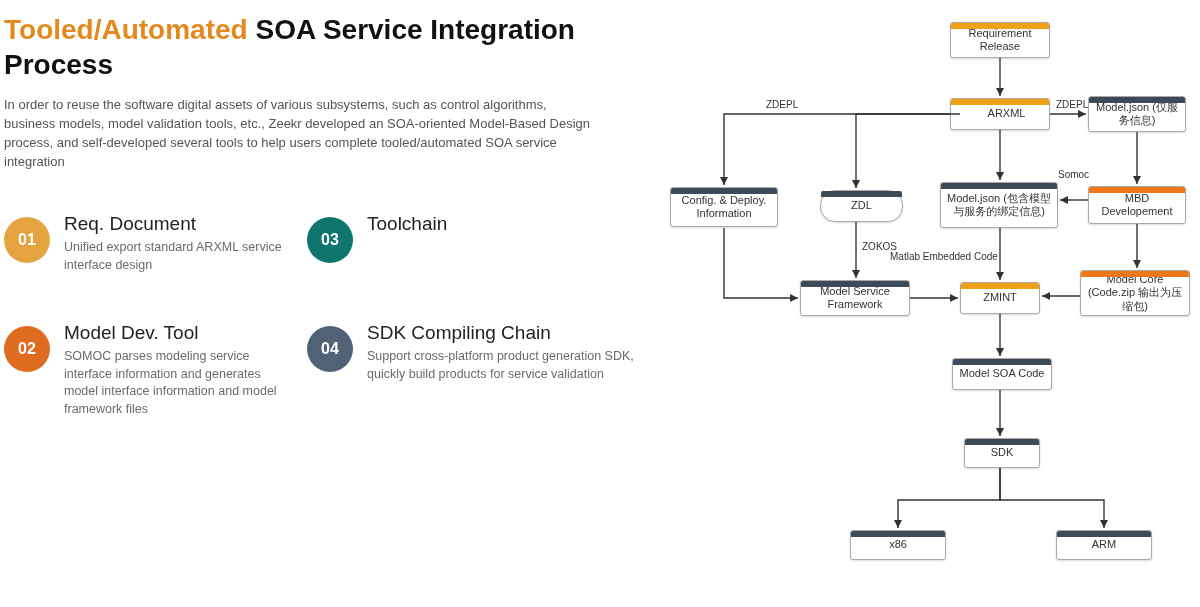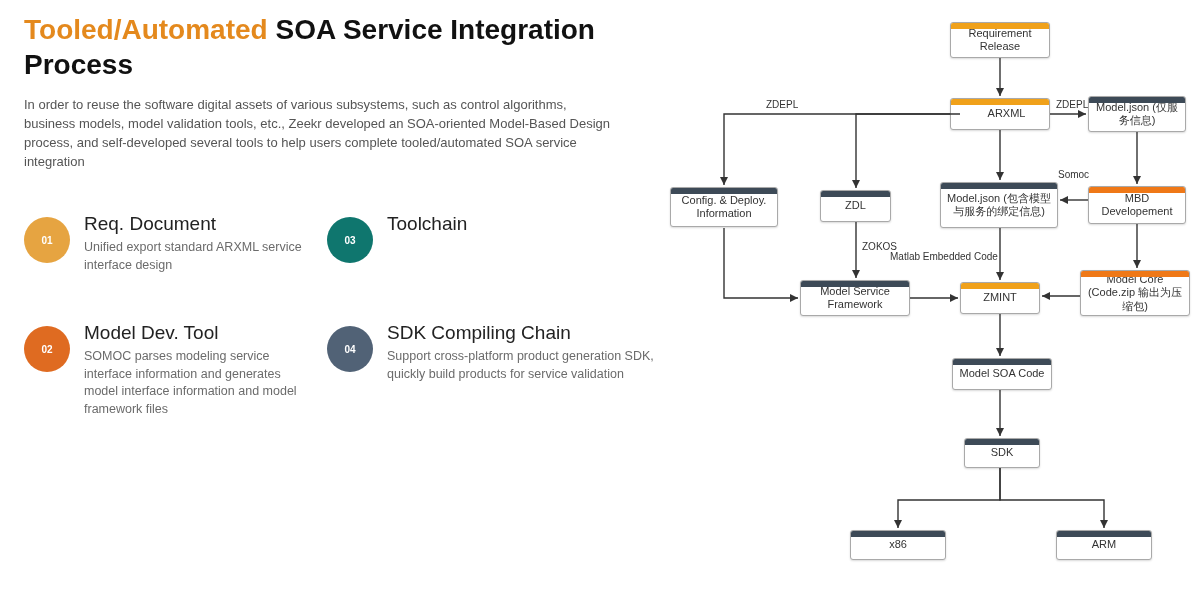--- a/index.html
+++ b/index.html
@@ -1,29 +1,29 @@
 <!DOCTYPE html>
 <html><head>
 <meta charset="utf-8">
 <style>
 * { box-sizing: border-box; margin: 0; padding: 0; }
 body { font-family: Arial, Helvetica, sans-serif; background: #fff; width: 1200px; height: 607px; position: relative; color: #333; }
 .container { display: flex; width: 100%; height: 100%; }
-.left { width: 660px; padding: 12px 10px 10px 24px; }
+.left { width: 660px; padding: 12px 10px 10px 4px; }
 .right { flex: 1; position: relative; }
 
 .title { font-size: 28px; font-weight: 700; line-height: 1.25; margin-bottom: 14px; }
 .title .orange { color: #e4891d; }
 .title .black { color: #111; }
 
 .intro { font-size: 13px; line-height: 1.45; color: #555; max-width: 590px; margin-bottom: 42px; }
 
 .items { display: grid; grid-template-columns: 285px 330px; column-gap: 18px; row-gap: 48px; }
 .item { display: flex; gap: 14px; }
-.badge { width: 46px; height: 46px; border-radius: 50%; color: #fff; display: flex; align-items: center; justify-content: center; font-size: 10px; font-weight: 600; flex: 0 0 46px; margin-top: 4px; }
+.badge { width: 46px; height: 46px; border-radius: 50%; color: #fff; display: flex; align-items: center; justify-content: center; font-size: 16px; font-weight: 600; flex: 0 0 46px; margin-top: 4px; }
 .b1 { background: #e6a441; }
 .b2 { background: #df6b21; }
 .b3 { background: #0f766e; }
 .b4 { background: #516276; }
 .item h3 { font-size: 19px; font-weight: 400; color: #222; margin-bottom: 4px; }
 .item p { font-size: 12.5px; line-height: 1.4; color: #6b6b6b; }
 
 
 .node { position: absolute; background: #fff; border: 1px solid #a9a9a9; border-radius: 3px; font-size: 11px; text-align: center; display: flex; align-items: center; justify-content: center; flex-direction: column; line-height: 1.2; padding: 2px 4px; box-shadow: 0 1px 2px rgba(0,0,0,0.15); }
 .topbar { position: absolute; top: 0; left: 0; right: 0; height: 6px; border-radius: 2px 2px 0 0; }
@@ -98,21 +98,21 @@
     <div class="node" style="left:428px; top:96px; width:98px; height:36px;">
       <div class="topbar bar-dark"></div>
       <span>Model.json (仅服务信息)</span>
     </div>
 
     <div class="node" style="left:10px; top:187px; width:108px; height:40px;">
       <div class="topbar bar-dark"></div>
       <span>Config. &amp; Deploy. Information</span>
     </div>
 
-    <div class="node" style="left:160px; top:190px; width:71px; height:32px;">
+    <div class="node" style="left:160px; top:190px; width:83px; height:32px;border-radius:15px;">
       <div class="topbar bar-dark"></div>
       <span>ZDL</span>
     </div>
 
     <div class="node" style="left:280px; top:182px; width:118px; height:46px;">
       <div class="topbar bar-dark"></div>
       <span>Model.json (包含模型与服务的绑定信息)</span>
     </div>
 
     <div class="node" style="left:428px; top:186px; width:98px; height:38px;">

